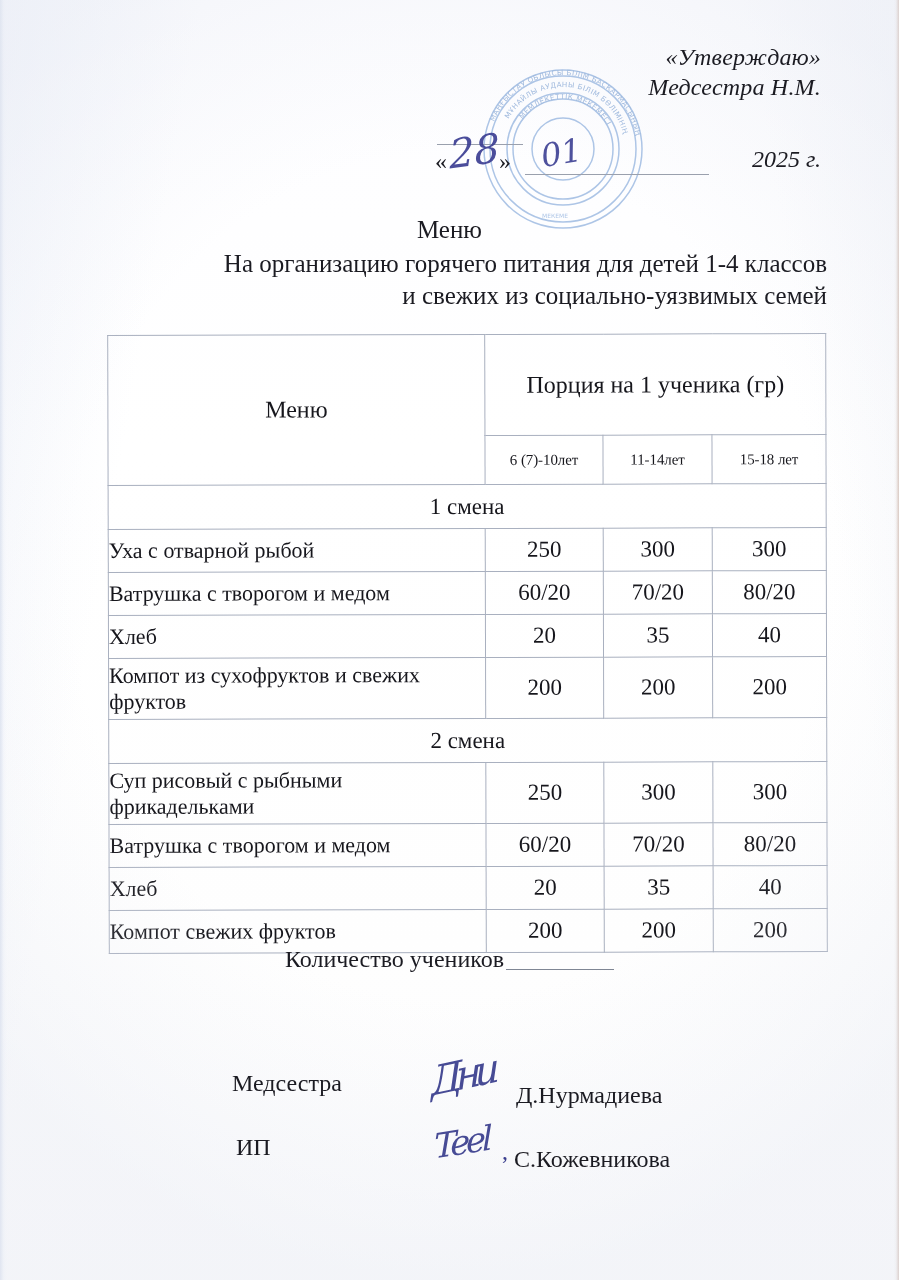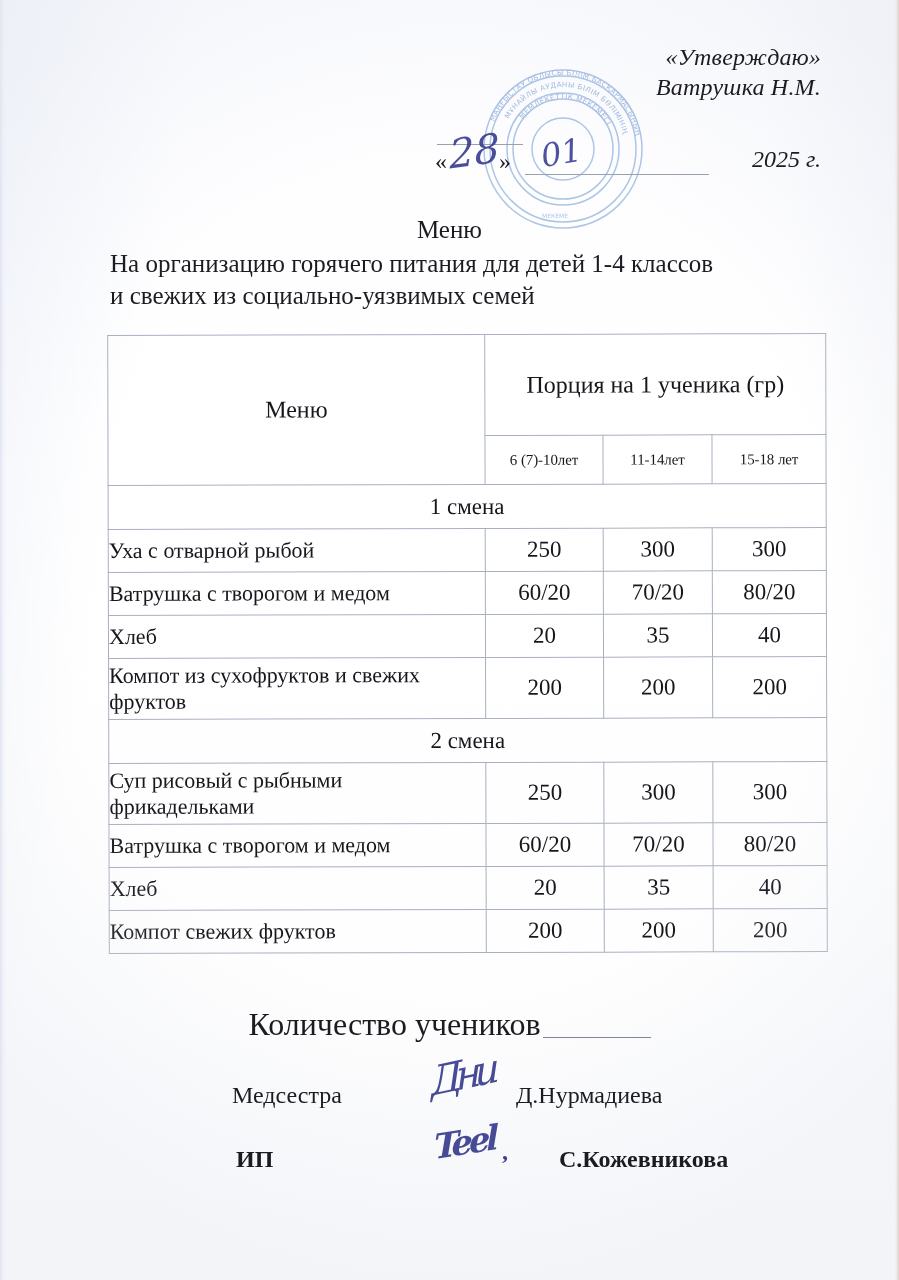--- a/index.html
+++ b/index.html
@@ -130,21 +130,21 @@
     top: 216px;
     text-align: center;
     font-size: 25px;
     z-index: 6;
   }
   #doc-subtitle {
     position: absolute;
     left: 110px;
     right: 72px;
     top: 248px;
-    text-align: left;
+    text-align: right;
     font-size: 25px;
     line-height: 32px;
     z-index: 6;
   }
   #doc-subtitle .ln { display: block; }
 
   
   #menu-table {
     position: absolute;
     left: 108px;
@@ -206,58 +206,57 @@
   .dish-val {
     text-align: center;
     vertical-align: middle;
     font-size: 23px;
   }
 
   
   #count-line {
     position: absolute;
     left: 0; right: 0;
-    top: 1006px;
-    text-align: center;
-    font-size: 32px;
+    top: 946px;
+    text-align: center;
+    font-size: 24px;
     z-index: 6;
   }
   #count-line .fill {
     display: inline-block;
     width: 108px;
     border-bottom: 1.6px solid #7f8694;
     margin-left: 2px;
     vertical-align: -3px;
   }
 
   .sig-row {
     position: absolute;
     left: 0; right: 0;
     height: 44px;
     z-index: 6;
     font-size: 24px;
   }
   #sig-nurse { top: 1068px; }
-  #sig-ip    { top: 1132px; font-weight: bold; }
+  #sig-ip    { top: 1132px; }
 
   .sig-role {
     position: absolute;
     left: 232px;
     top: 2px;
-    margin-top: 12px;
   }
   #sig-ip .sig-role { left: 236px; }
 
   .sig-name {
     position: absolute;
     left: 516px;
     top: 14px;
     white-space: nowrap;
   }
-  #sig-ip .sig-name { left: 514px; margin-left: 45px; }
+  #sig-ip .sig-name { left: 514px; }
 
   .sig-ink {
     position: absolute;
     left: 430px;
     top: -16px;
     font-family: "DejaVu Serif", serif;
     font-style: italic;
     font-size: 40px;
     color: #3a3e8e;
     opacity: 0.93;
@@ -299,21 +298,21 @@
         <text><textPath href="#ringInner" startOffset="10%">МЕМЛЕКЕТТІК МЕКЕМЕСІ</textPath></text>
       </g>
       <g fill="#8fb0dd" font-family="'DejaVu Sans', sans-serif" font-size="6">
         <text x="70" y="160">МЕКЕМЕ</text>
       </g>
     </svg>
   </div>
 
   <div id="approval">
     <span class="ln">«Утверждаю»</span>
-    <span class="ln">Ватрушка Н.М.</span>
+    <span class="ln">Медсестра Н.М.</span>
   </div>
 
   <div id="date-line">
     <span class="rule-day"></span>
     <span class="rule-month"></span>
     <span class="q-open">«</span>
     <span class="ink-day">28</span>
     <span class="q-close">»</span>
     <span class="ink-month">01</span>
     <span class="year">2025 г.</span>

